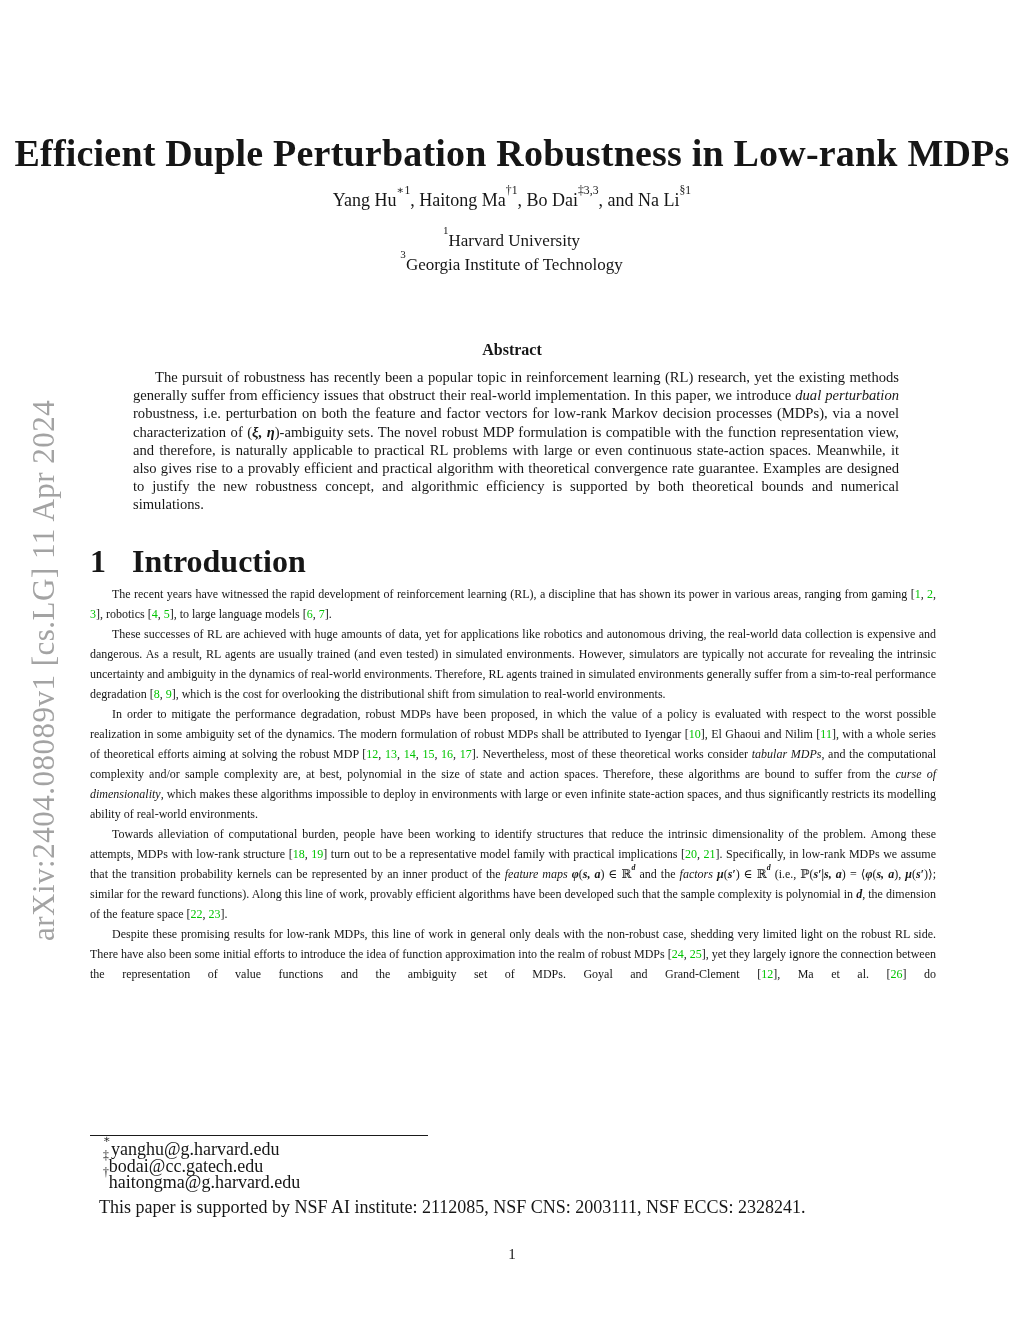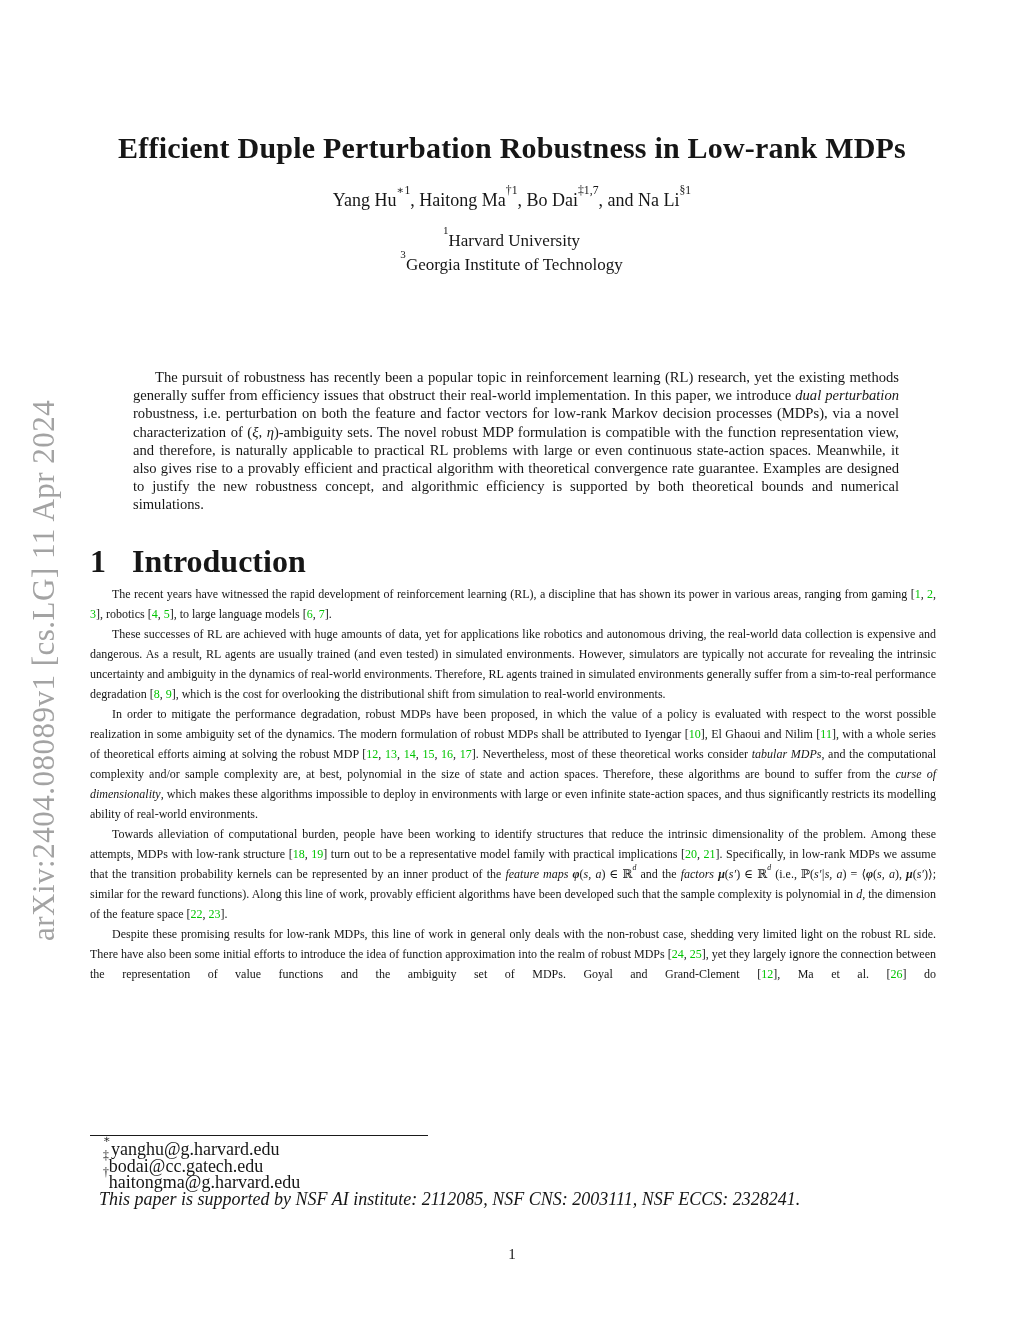--- a/index.html
+++ b/index.html
@@ -27,21 +27,21 @@
     transform:rotate(-90deg);
     white-space:nowrap;
     font-size:31px;
     letter-spacing:0.5px;
     color:var(--stamp);
   }
   .title{
     position:absolute;
     top:131px;left:0;right:0;
     text-align:center;
-    font-size:30px;
+    font-size:38px;
     font-weight:bold;
     letter-spacing:0.2px;
   }
   .authors{
     position:absolute;
     top:190px;left:0;right:0;
     text-align:center;
     font-size:18px;
   }
   .affiliations{
@@ -91,50 +91,51 @@
     border-top:1.4px solid #1a1a1a;
   }
   .footnotes{
     position:absolute;
     top:1141px;left:90px;
     width:846px;
     font-size:18px;
     line-height:16.5px;
   }
   .footnotes .fn{padding-left:13px;}
-  .footnotes .fn-support{padding-left:9px;font-style:italic;}
+  .footnotes .fn-support{padding-left:9px;margin-top:8px;}
   .page-number{
     position:absolute;
     top:1246px;left:0;right:0;
     text-align:center;
     font-size:15px;
   }
   
   .cite{color:var(--cite);}
   sup{font-size:65%;position:relative;top:-0.45em;line-height:0;}
-  .mi{font-style:italic;}
+  .mi{font-style:italic;font-weight:bold;}
   .vec{font-style:italic;font-weight:bold;}
   em{font-style:italic;}
 </style>
 </head>
 <body>
 
 <div class="page">
 
   <div class="arxiv-stamp">arXiv:2404.08089v1  [cs.LG]  11 Apr 2024</div>
 
   <div class="title">Efficient Duple Perturbation Robustness in Low-rank MDPs</div>
 
-  <div class="authors">Yang Hu<sup>∗1</sup>, Haitong Ma<sup>†1</sup>, Bo Dai<sup>‡1,7</sup>, and Na Li<sup>§1</sup></div>
+  <div class="authors">Yang Hu<sup>∗1</sup>, Haitong Ma<sup>†1</sup>, Bo Dai<sup>‡3,3</sup>, and Na Li<sup>§1</sup></div>
 
   <div class="affiliations">
     <div><sup>1</sup>Harvard University</div>
     <div><sup>3</sup>Georgia Institute of Technology</div>
   </div>
 
+  <div class="abstract-heading">Abstract</div>
 
   <div class="abstract-text">The pursuit of robustness has recently been a popular topic in reinforcement learning (RL) research, yet the existing methods generally suffer from efficiency issues that obstruct their real-world implementation. In this paper, we introduce <em>dual perturbation</em> robustness, i.e. perturbation on both the feature and factor vectors for low-rank Markov decision processes (MDPs), via a novel characterization of (<span class="mi">ξ, η</span>)-ambiguity sets. The novel robust MDP formulation is compatible with the function representation view, and therefore, is naturally applicable to practical RL problems with large or even continuous state-action spaces. Meanwhile, it also gives rise to a provably efficient and practical algorithm with theoretical convergence rate guarantee. Examples are designed to justify the new robustness concept, and algorithmic efficiency is supported by both theoretical bounds and numerical simulations.</div>
 
   <div class="section-heading">
     <span class="sec-num">1</span><span>Introduction</span>
   </div>
 
   <div class="intro-body">
     <p>The recent years have witnessed the rapid development of reinforcement learning (RL), a discipline that has shown its power in various areas, ranging from gaming [<span class="cite">1</span>, <span class="cite">2</span>, <span class="cite">3</span>], robotics [<span class="cite">4</span>, <span class="cite">5</span>], to large language models [<span class="cite">6</span>, <span class="cite">7</span>].</p>
     <p>These successes of RL are achieved with huge amounts of data, yet for applications like robotics and autonomous driving, the real-world data collection is expensive and dangerous. As a result, RL agents are usually trained (and even tested) in simulated environments. However, simulators are typically not accurate for revealing the intrinsic uncertainty and ambiguity in the dynamics of real-world environments. Therefore, RL agents trained in simulated environments generally suffer from a sim-to-real performance degradation [<span class="cite">8</span>, <span class="cite">9</span>], which is the cost for overlooking the distributional shift from simulation to real-world environments.</p>

